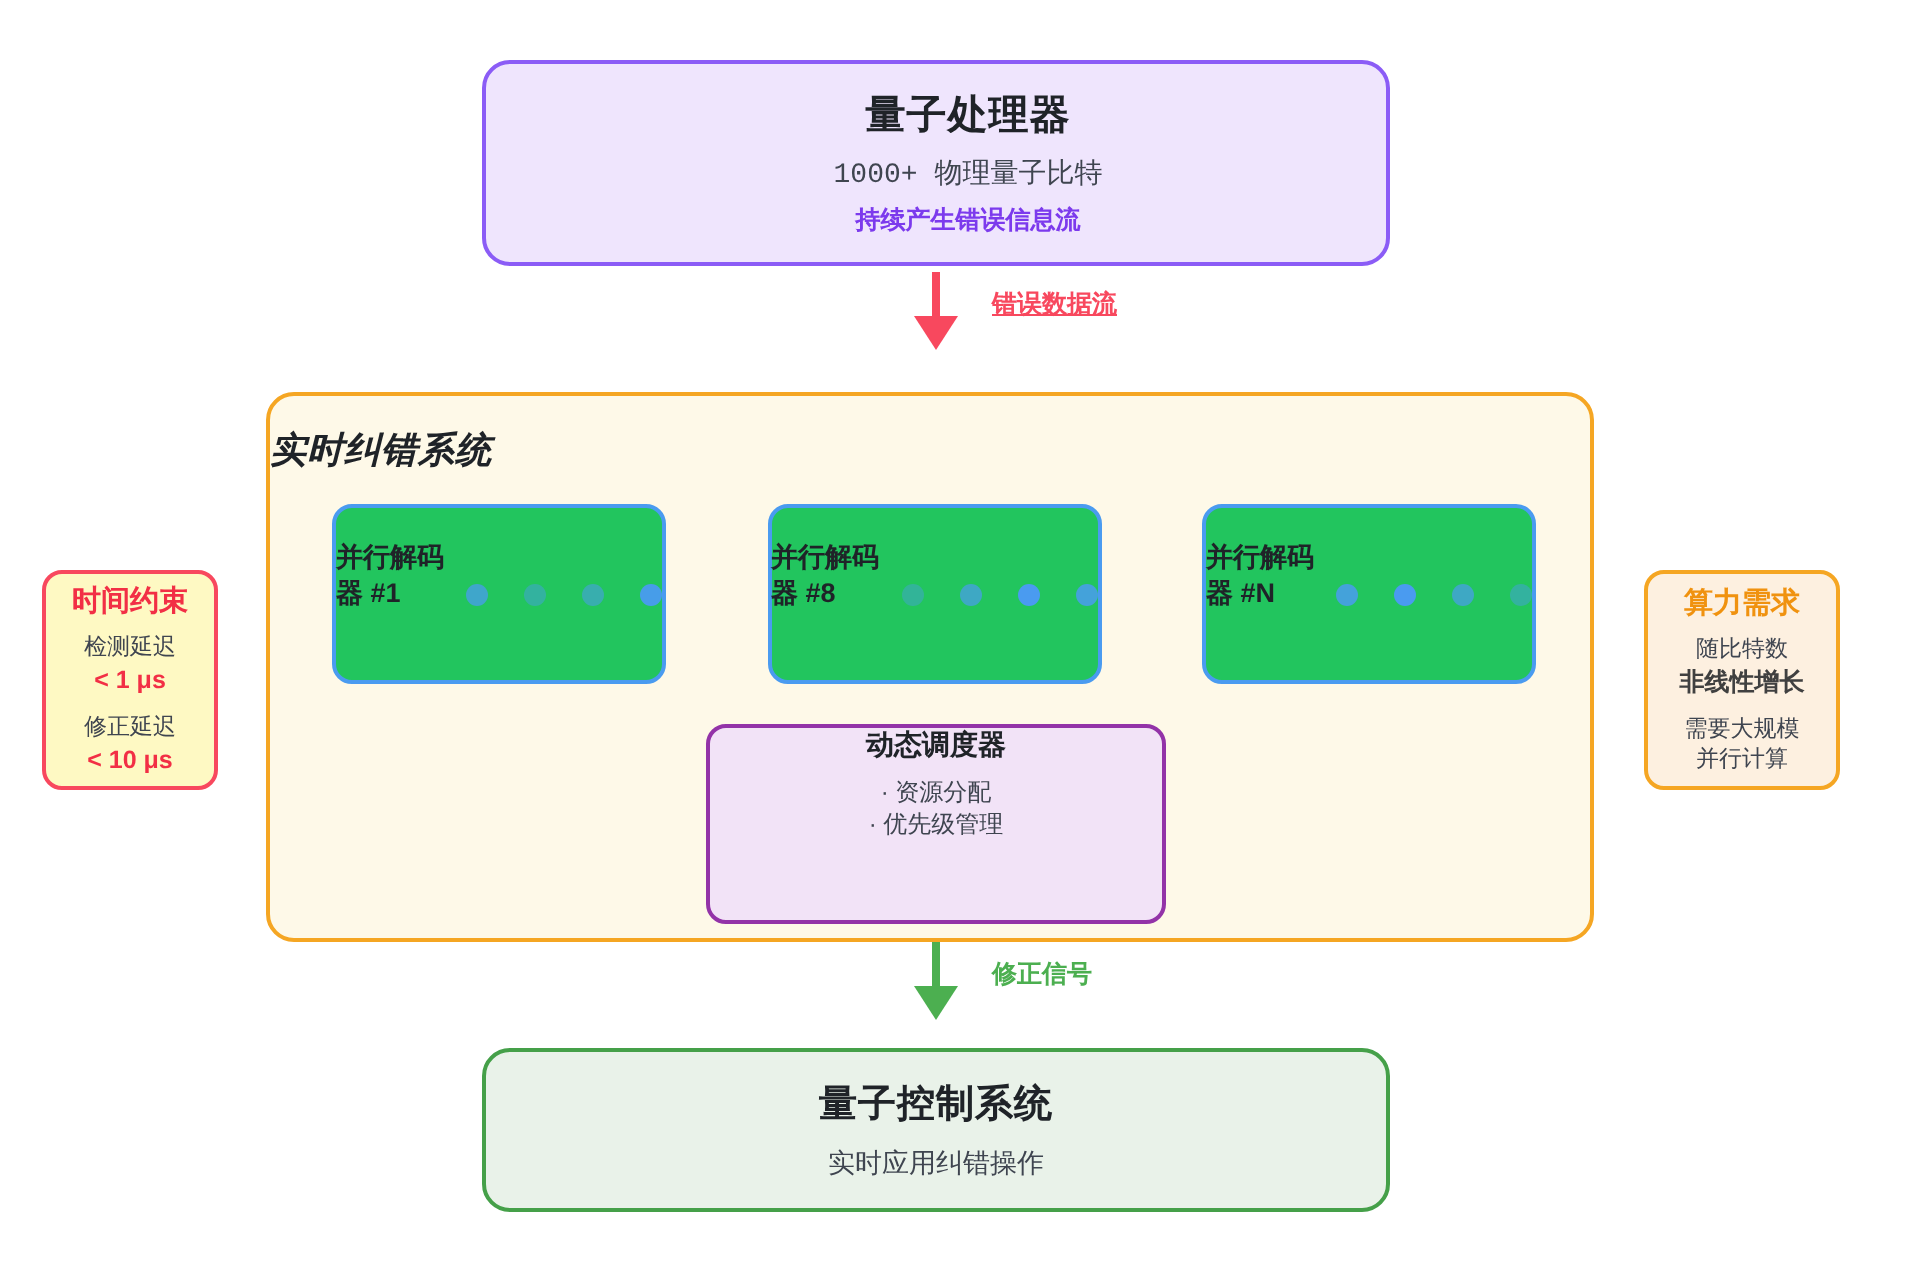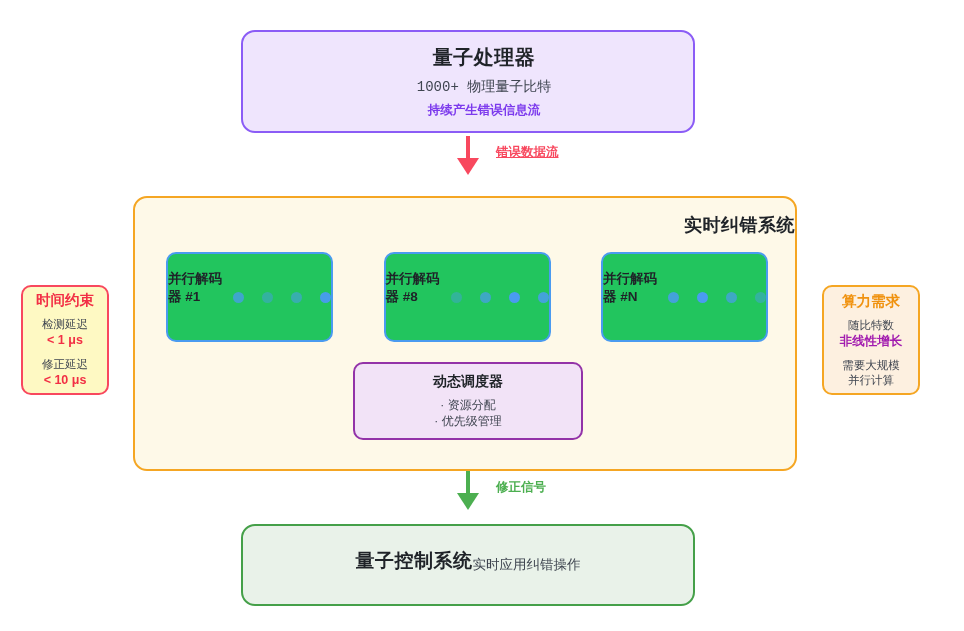--- a/index.html
+++ b/index.html
@@ -103,25 +103,26 @@
     box-sizing: border-box;
     background: #fef9e8;
     border: 2.5px solid #f5a623;
     border-radius: 14px;
   }
   .ecs-title {
     position: absolute;
     left: 0;
     top: 15px;
     width: 100%;
-    text-align: right;
+    text-align: left;
     font-size: 18px;
     font-weight: bold;
     color: #1f2328;
     letter-spacing: 0.5px;
+    font-style: italic;
   }
 
   .decoder-row {
     position: absolute;
     left: 31px;
     top: 54px;
     width: 602px;
     display: flex;
     justify-content: space-between;
   }
@@ -152,29 +153,28 @@
     height: 11px;
     border-radius: 50%;
     background: #4a9bf0;
   }
 
   .scheduler-box {
     position: absolute;
     left: 218px;
     top: 164px;
     width: 230px;
-    height: 78px;
+    height: 100px;
     box-sizing: border-box;
     background: #f2e3f7;
     border: 2px solid #9333a8;
     border-radius: 10px;
     display: flex;
     flex-direction: column;
     align-items: center;
-    justify-content: center;
   }
   .scheduler-title {
     font-size: 14px;
     font-weight: bold;
     color: #1f2328;
     margin-bottom: 6px;
   }
   .scheduler-item {
     font-size: 12px;
     color: #3f4550;
@@ -222,35 +222,35 @@
 
   #power-box {
     left: 822px;
     top: 285px;
     width: 98px;
     height: 110px;
     background: #fdf0e0;
     border: 2px solid #f5a623;
   }
   #power-box .side-title { color: #f0920f; }
-  #power-box .side-strong { color: #a21caf; }
+  #power-box .side-strong { color: #404040; }
 
   
   .qcs-box {
     position: absolute;
     left: 241px;
     top: 524px;
     width: 454px;
     height: 82px;
     box-sizing: border-box;
     background: #e9f2e9;
     border: 2.5px solid #45a049;
     border-radius: 14px;
     display: flex;
-    flex-direction: row;
+    flex-direction: column;
     align-items: center;
     justify-content: center;
   }
   .qcs-title {
     font-size: 19px;
     font-weight: bold;
     color: #1f2328;
     letter-spacing: 0.5px;
     margin-bottom: 8px;
   }

